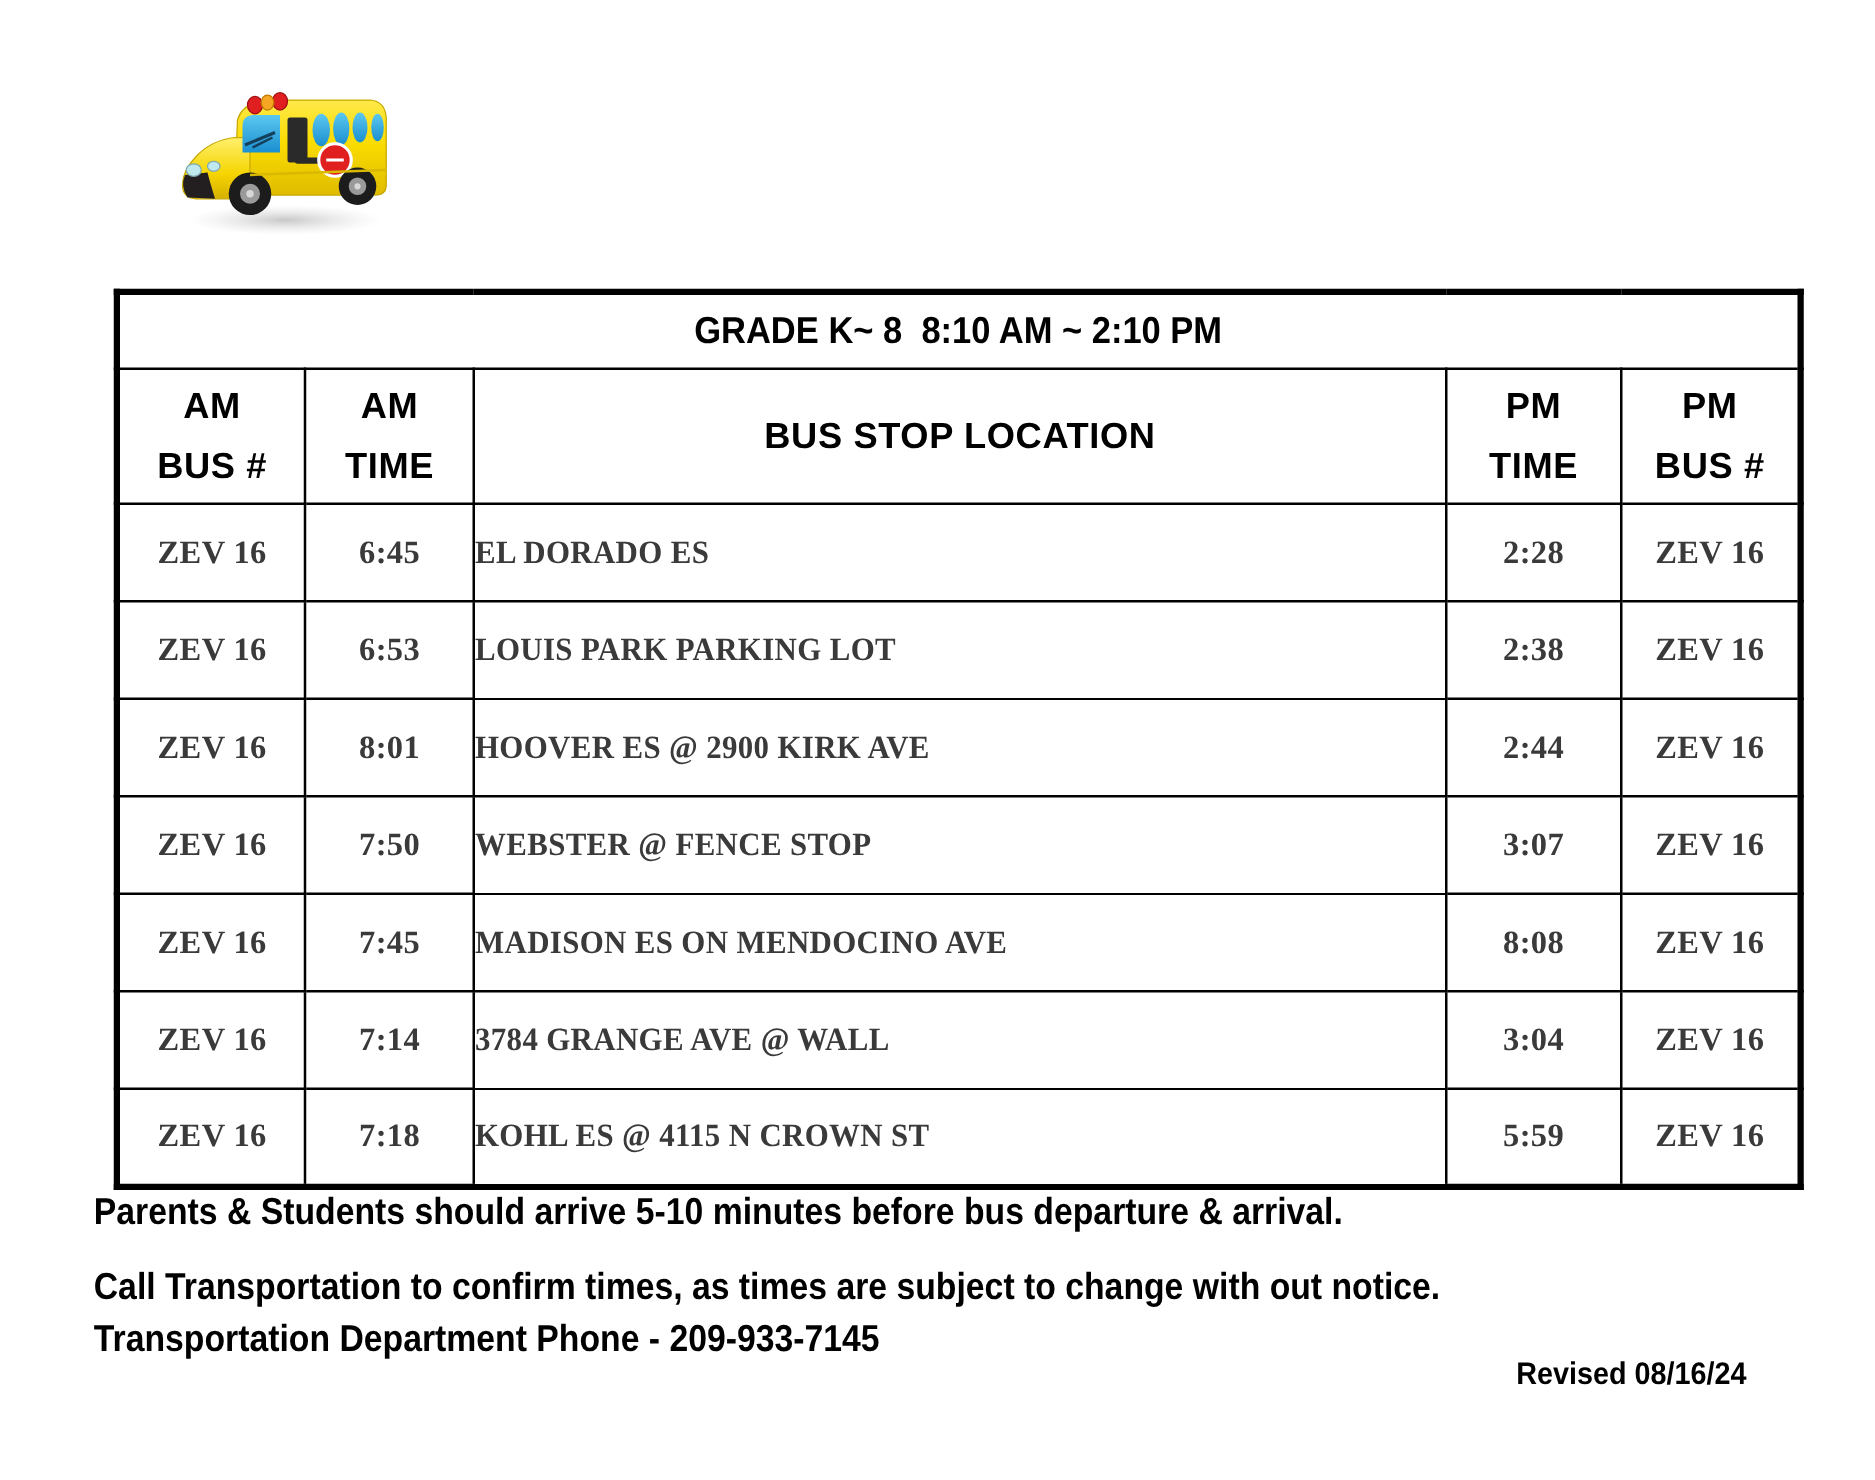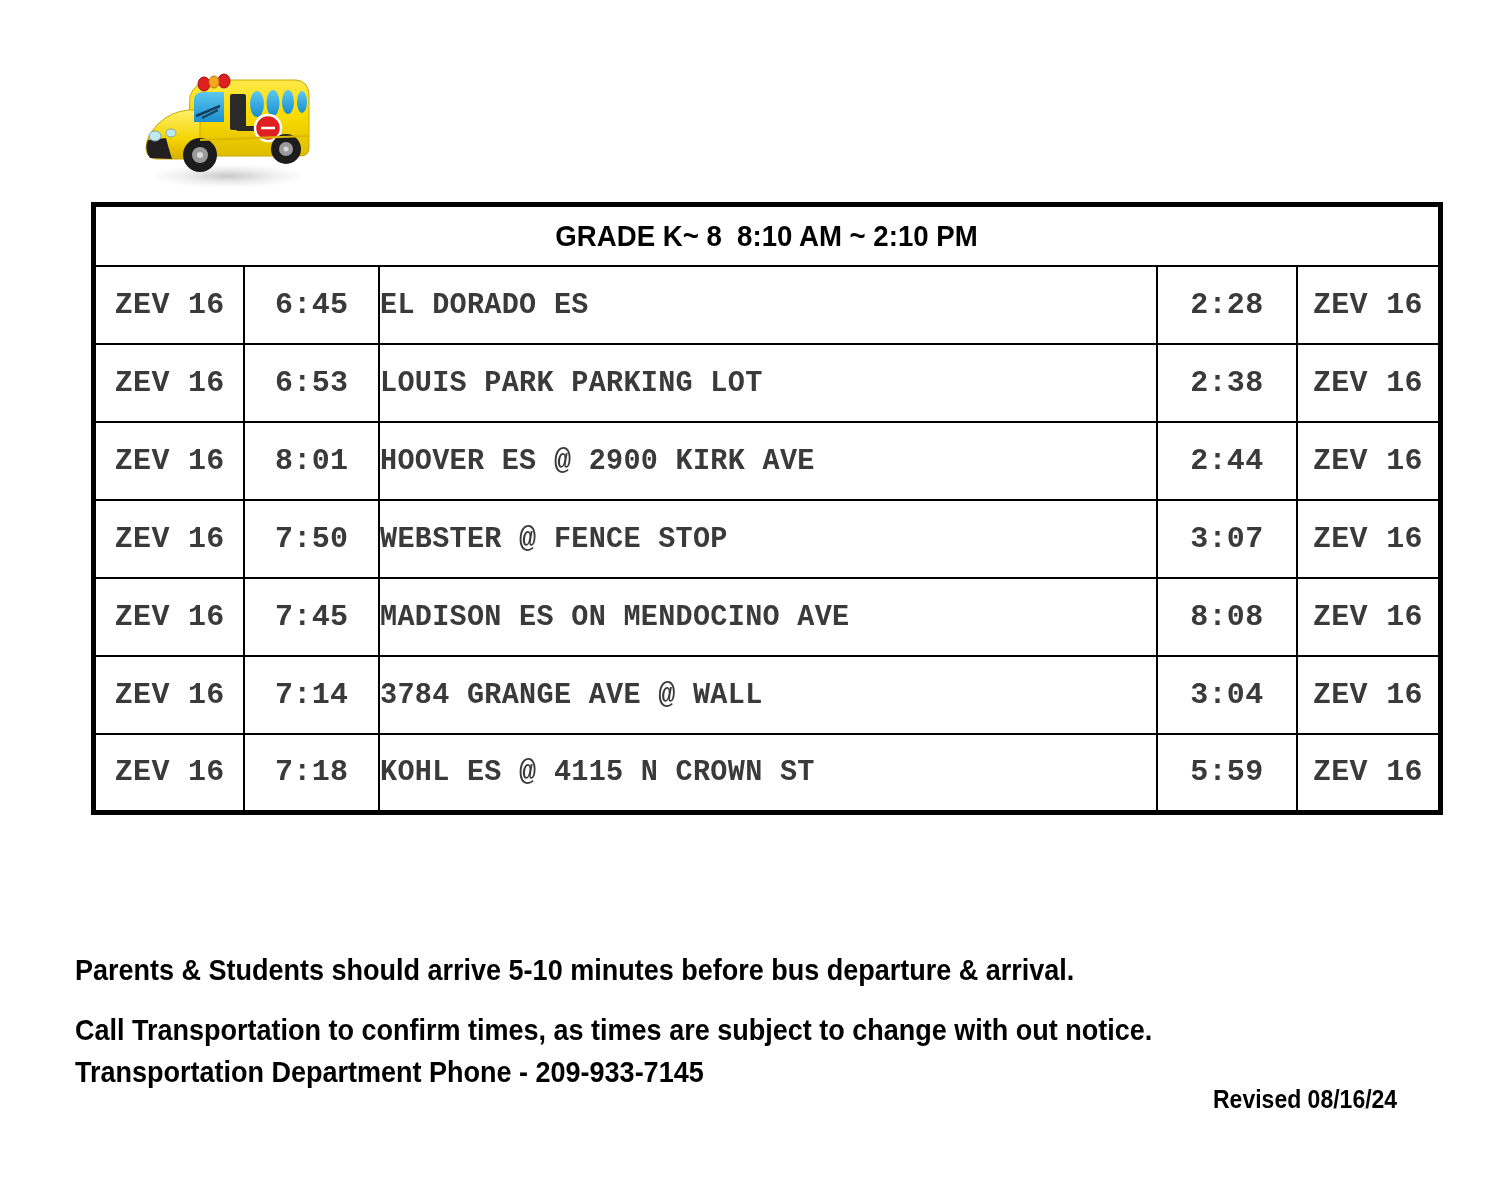--- a/index.html
+++ b/index.html
@@ -52,21 +52,21 @@
   }
   .title-sub {
     font-size: 56px;
     line-height: 66px;
   }
 
   
   .schedule-wrap {
     position: absolute;
     left: 91px;
-    top: 202px;
+    top: 231px;
     width: 1352px;
   }
   table.schedule {
     border-collapse: collapse;
     width: 100%;
     table-layout: fixed;
     border: 5px solid #000000;
     background: #ffffff;
   }
   table.schedule td, table.schedule th {
@@ -104,24 +104,24 @@
     font-weight: bold;
     color: #000000;
     line-height: 48px;
     font-family: "Liberation Sans", sans-serif;
     letter-spacing: 0.5px;
   }
 
   tbody tr { height: 78px; }
   tbody td {
     vertical-align: middle;
-    font-size: 30px;
+    font-size: 26px;
     font-weight: bold;
     color: #3a3a3a;
-    font-family: Liberation Mono, monospace;
+    font-family: Liberation Serif, serif;
     letter-spacing: 0.3px;
   }
   td.c-bus, td.c-time { text-align: center; }
   td.c-loc {
     text-align: left;
     padding-left: 13px;
     transform: scaleX(1);
   }
   td.c-loc span { display: inline-block; transform: scaleX(0.95); transform-origin: left center; }
   tbody tr:last-child td { border-bottom: none; }
@@ -243,20 +243,41 @@
       <col class="w-loc">
       <col class="w-pmtime">
       <col class="w-pmbus">
     </colgroup>
     <thead>
       <tr class="grade-row">
         <td colspan="5">
           <span class="grade-text">GRADE K~ 8  8:10 AM ~ 2:10 PM</span>
         </td>
       </tr>
+      <tr>
+        <th class="col-head">
+          <div class="ch">AM</div>
+          <div class="ch">BUS #</div>
+        </th>
+        <th class="col-head">
+          <div class="ch">AM</div>
+          <div class="ch">TIME</div>
+        </th>
+        <th class="col-head">
+          <div class="ch">BUS STOP LOCATION</div>
+        </th>
+        <th class="col-head">
+          <div class="ch">PM</div>
+          <div class="ch">TIME</div>
+        </th>
+        <th class="col-head">
+          <div class="ch">PM</div>
+          <div class="ch">BUS #</div>
+        </th>
+      </tr>
     </thead>
     <tbody id="schedule-body">
         <tr>
           <td class="c-bus">ZEV 16</td>
           <td class="c-time">6:45</td>
           <td class="c-loc"><span>EL DORADO ES</span></td>
           <td class="c-time">2:28</td>
           <td class="c-bus">ZEV 16</td>
         </tr>
         <tr>

